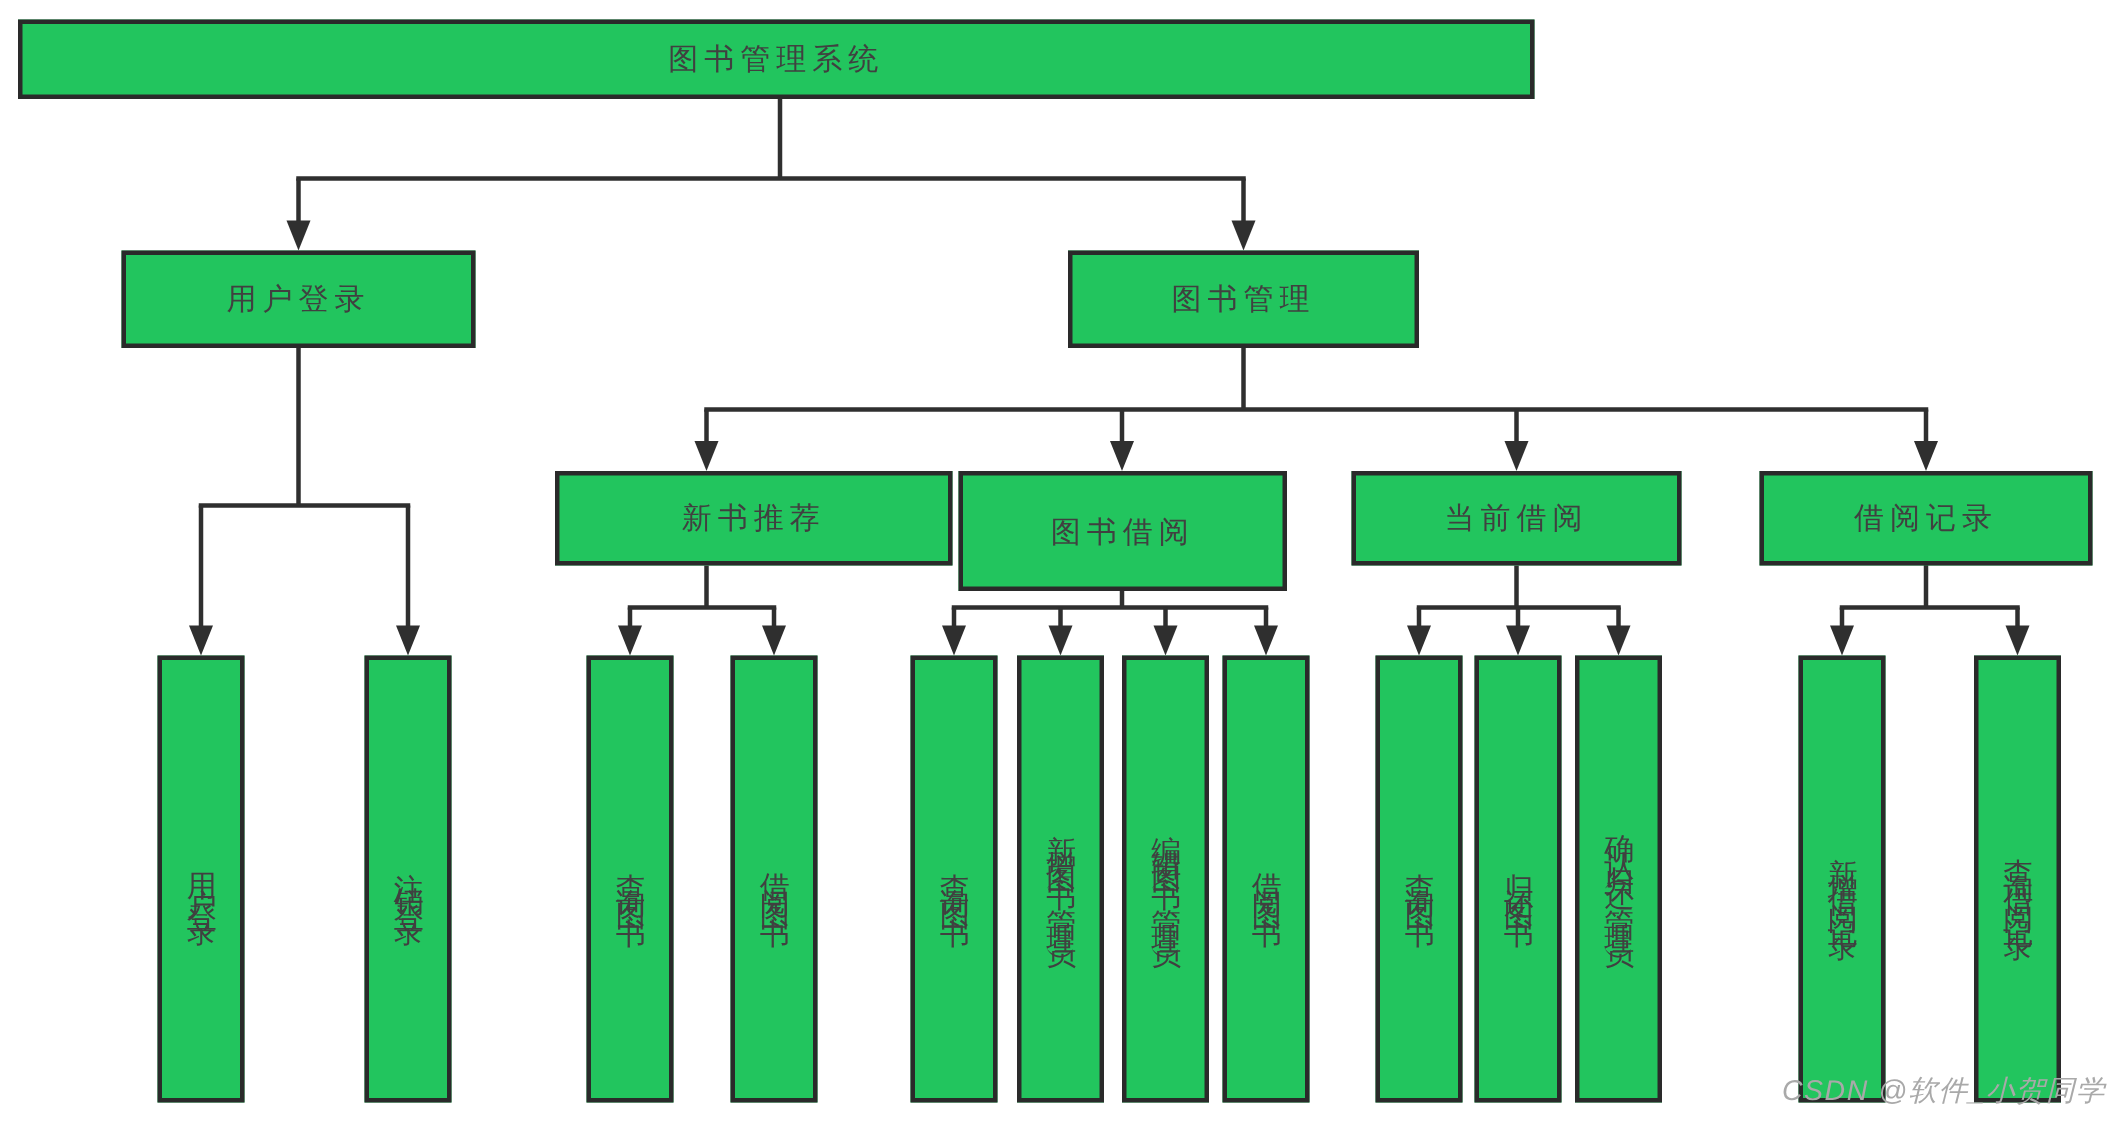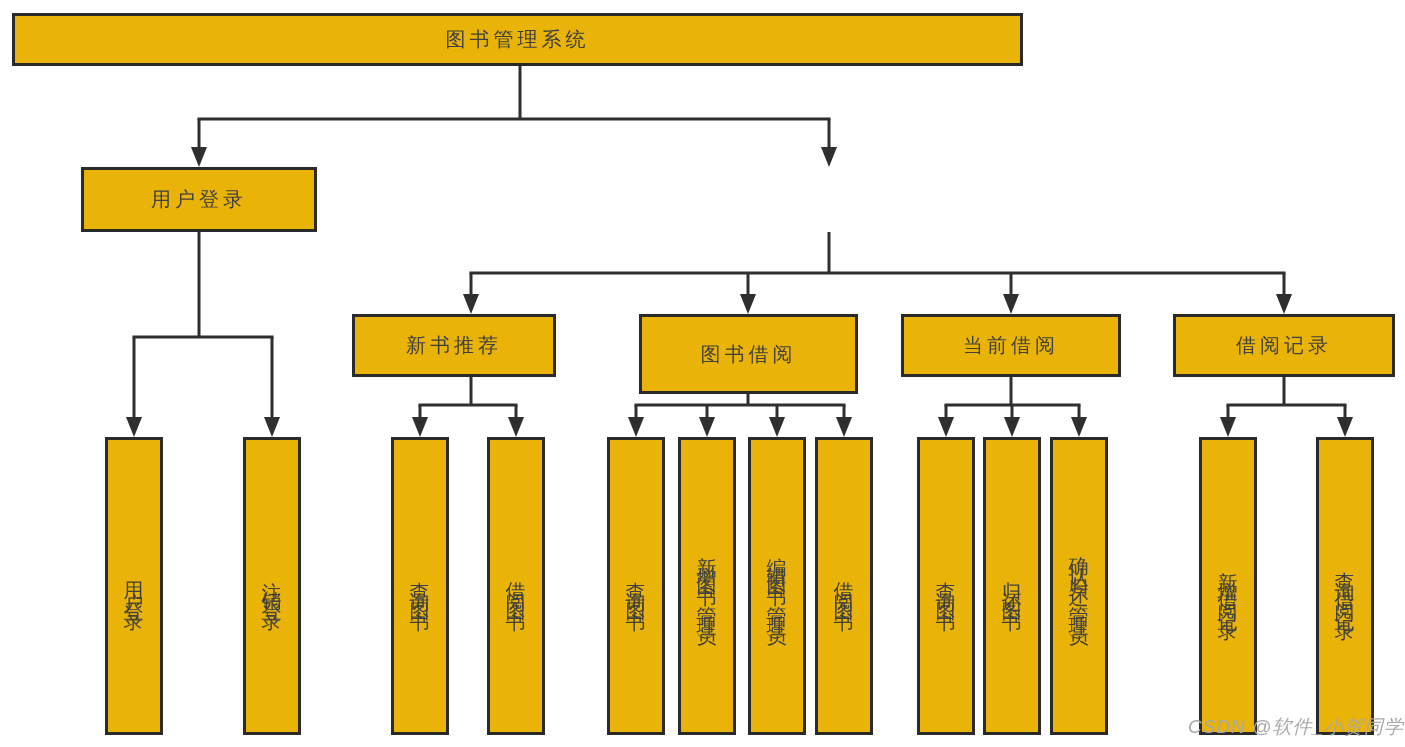--- a/index.html
+++ b/index.html
@@ -13,21 +13,21 @@
     color: #404040;
   }
   svg.connectors {
     position: absolute;
     left: 0; top: 0;
     width: 1405px; height: 747px;
   }
   .node {
     position: absolute;
     box-sizing: border-box;
-    background: #eab308;
+    background: #22c55e;
     border: 3px solid #2a2a2a;
     display: flex;
     align-items: center;
     justify-content: center;
   }
   .node .label {
     font-size: 20px;
     letter-spacing: 4px;
     white-space: nowrap;
     color: #404040;
@@ -137,22 +137,25 @@
     </g>
   </svg>
 
   <div class="node" style="left:12px;top:13px;width:1011px;height:53px">
     <span class="label">图书管理系统</span>
   </div>
 
   <div class="node" style="left:81px;top:167px;width:236px;height:65px">
     <span class="label">用户登录</span>
   </div>
-
-  <div class="node" style="left:352px;top:314px;width:204px;height:63px">
+  <div class="node" style="left:712px;top:167px;width:234px;height:65px">
+    <span class="label">图书管理</span>
+  </div>
+
+  <div class="node" style="left:370px;top:314px;width:265px;height:63px">
     <span class="label">新书推荐</span>
   </div>
   <div class="node" style="left:639px;top:314px;width:219px;height:80px">
     <span class="label">图书借阅</span>
   </div>
   <div class="node" style="left:901px;top:314px;width:220px;height:63px">
     <span class="label">当前借阅</span>
   </div>
   <div class="node" style="left:1173px;top:314px;width:222px;height:63px">
     <span class="label">借阅记录</span>

